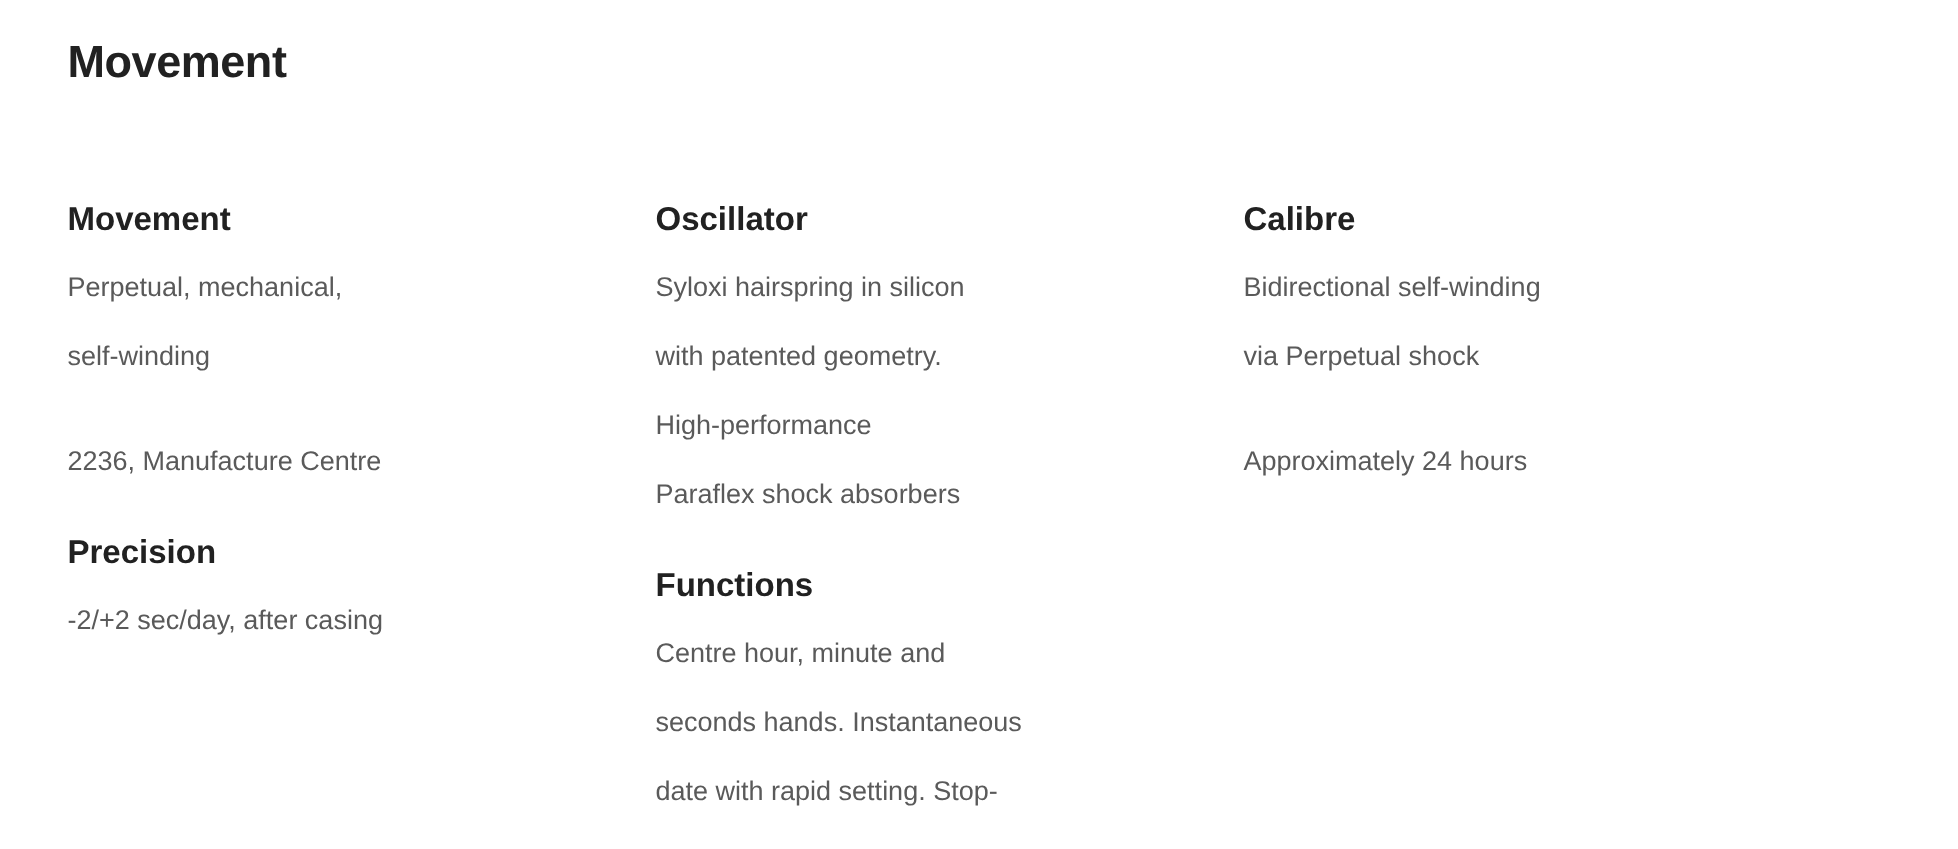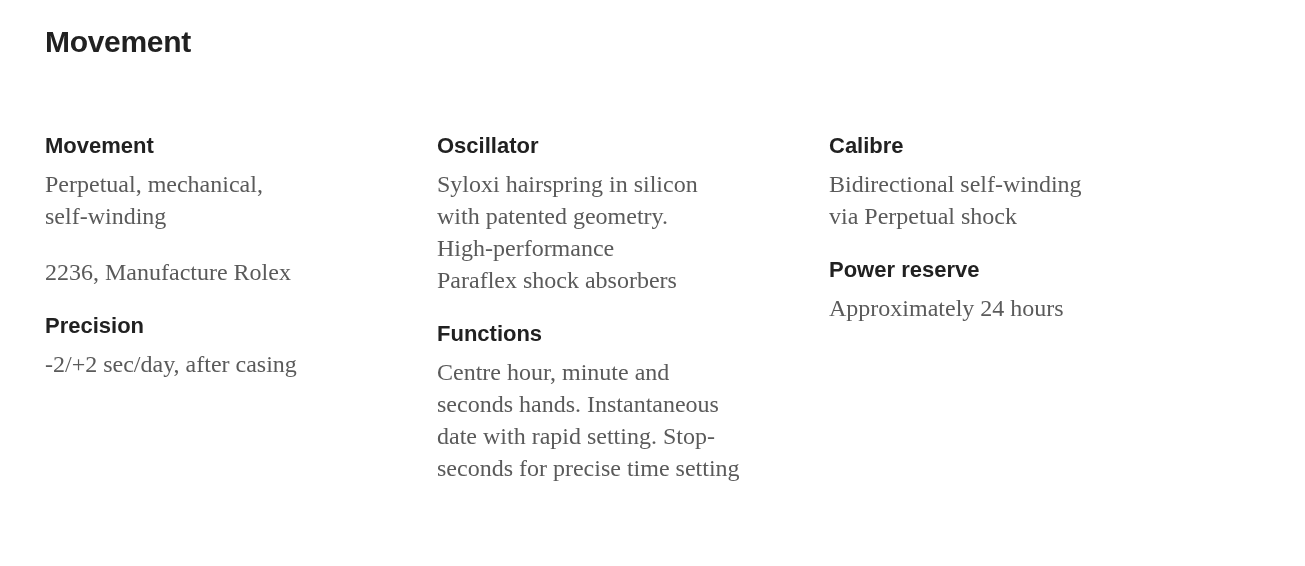--- a/index.html
+++ b/index.html
@@ -34,44 +34,43 @@
     padding-right: 24px;
   }
   .spec-label {
     font-size: 22px;
     line-height: 28px;
     font-weight: 700;
     color: #212121;
     margin-bottom: 8px;
   }
   .spec-value {
-    font-size: 24px;
-    line-height: 32px;
+    font-size: 18px;
+    line-height: 46px;
     font-weight: 400;
     color: #5a5a5a;
     white-space: pre-line;
-    font-family: Liberation Serif, serif;
   }
 </style>
 </head>
 <body>
 
 <div class="page">
   <h2 class="section-title">Movement</h2>
 
   <div class="spec-grid">
 
     <div class="spec-col">
       <div class="spec-group">
         <div class="spec-label">Movement</div>
         <div class="spec-value">Perpetual, mechanical,
 self-winding</div>
       </div>
       <div class="spec-group">
-        <div class="spec-value">2236, Manufacture Rolex</div>
+        <div class="spec-value">2236, Manufacture Centre</div>
       </div>
       <div class="spec-group">
         <div class="spec-label">Precision</div>
         <div class="spec-value">-2/+2 sec/day, after casing</div>
       </div>
     </div>
 
     <div class="spec-col">
       <div class="spec-group">
         <div class="spec-label">Oscillator</div>
@@ -89,19 +88,18 @@
       </div>
     </div>
 
     <div class="spec-col">
       <div class="spec-group">
         <div class="spec-label">Calibre</div>
         <div class="spec-value">Bidirectional self-winding
 via Perpetual shock</div>
       </div>
       <div class="spec-group">
-        <div class="spec-label">Power reserve</div>
         <div class="spec-value">Approximately 24 hours</div>
       </div>
     </div>
 
   </div>
 </div>
 
 </body></html>

